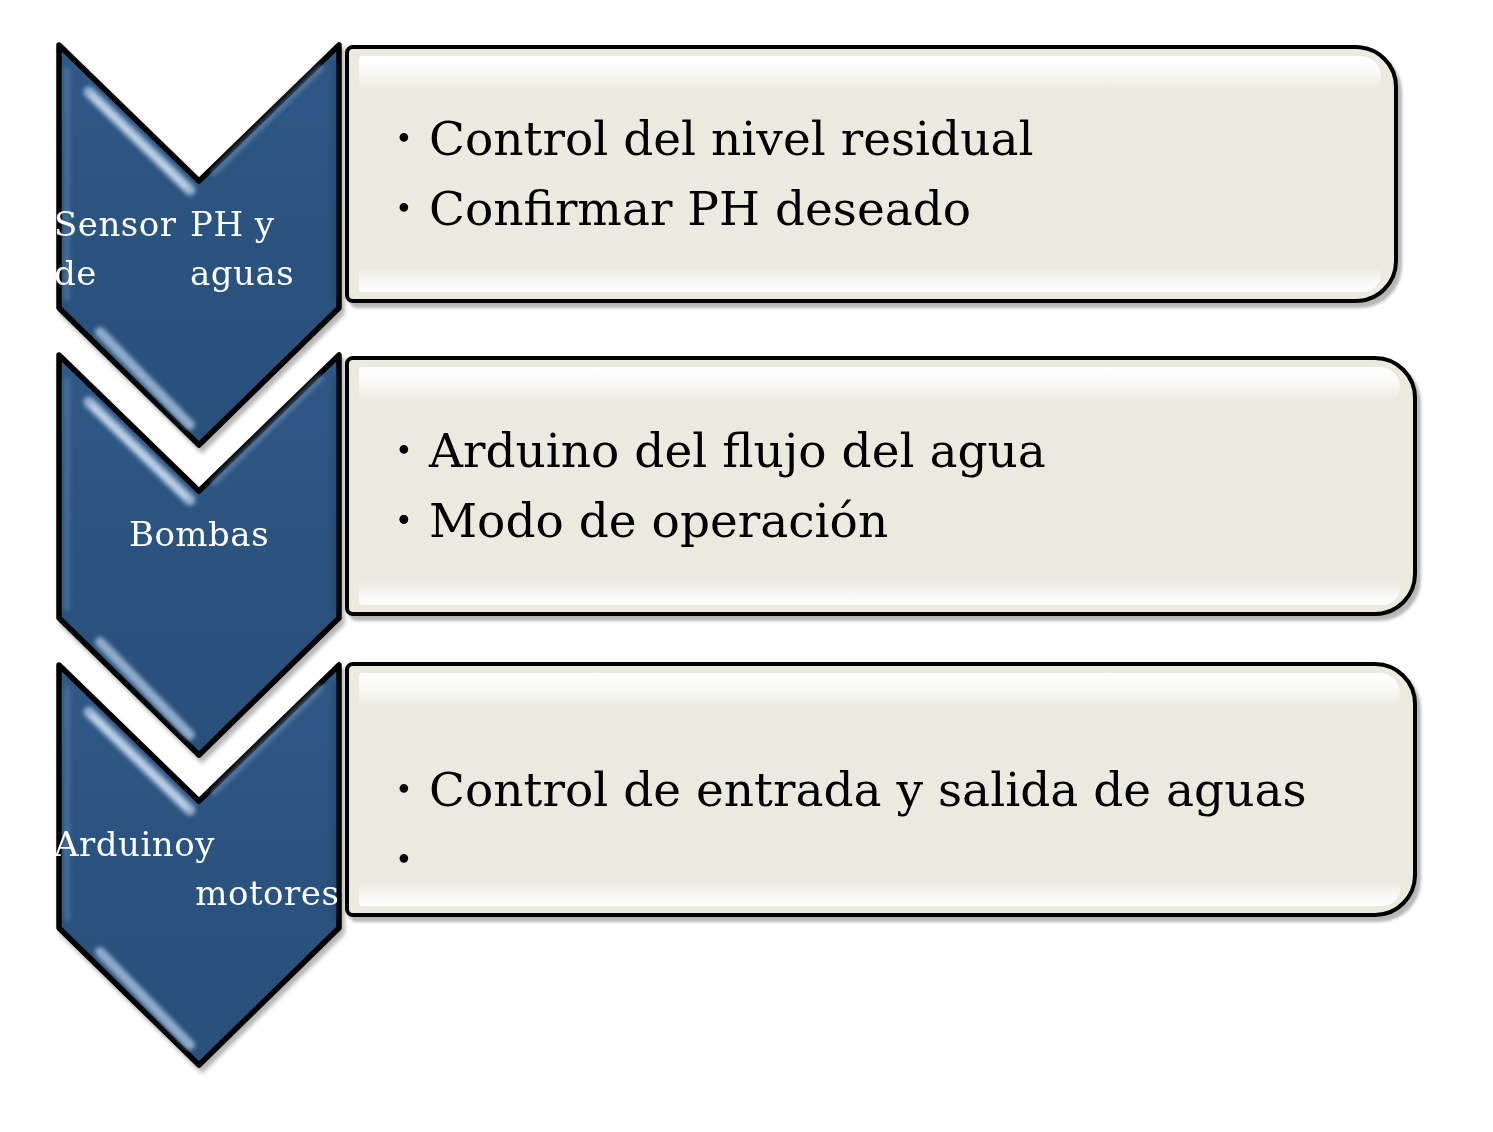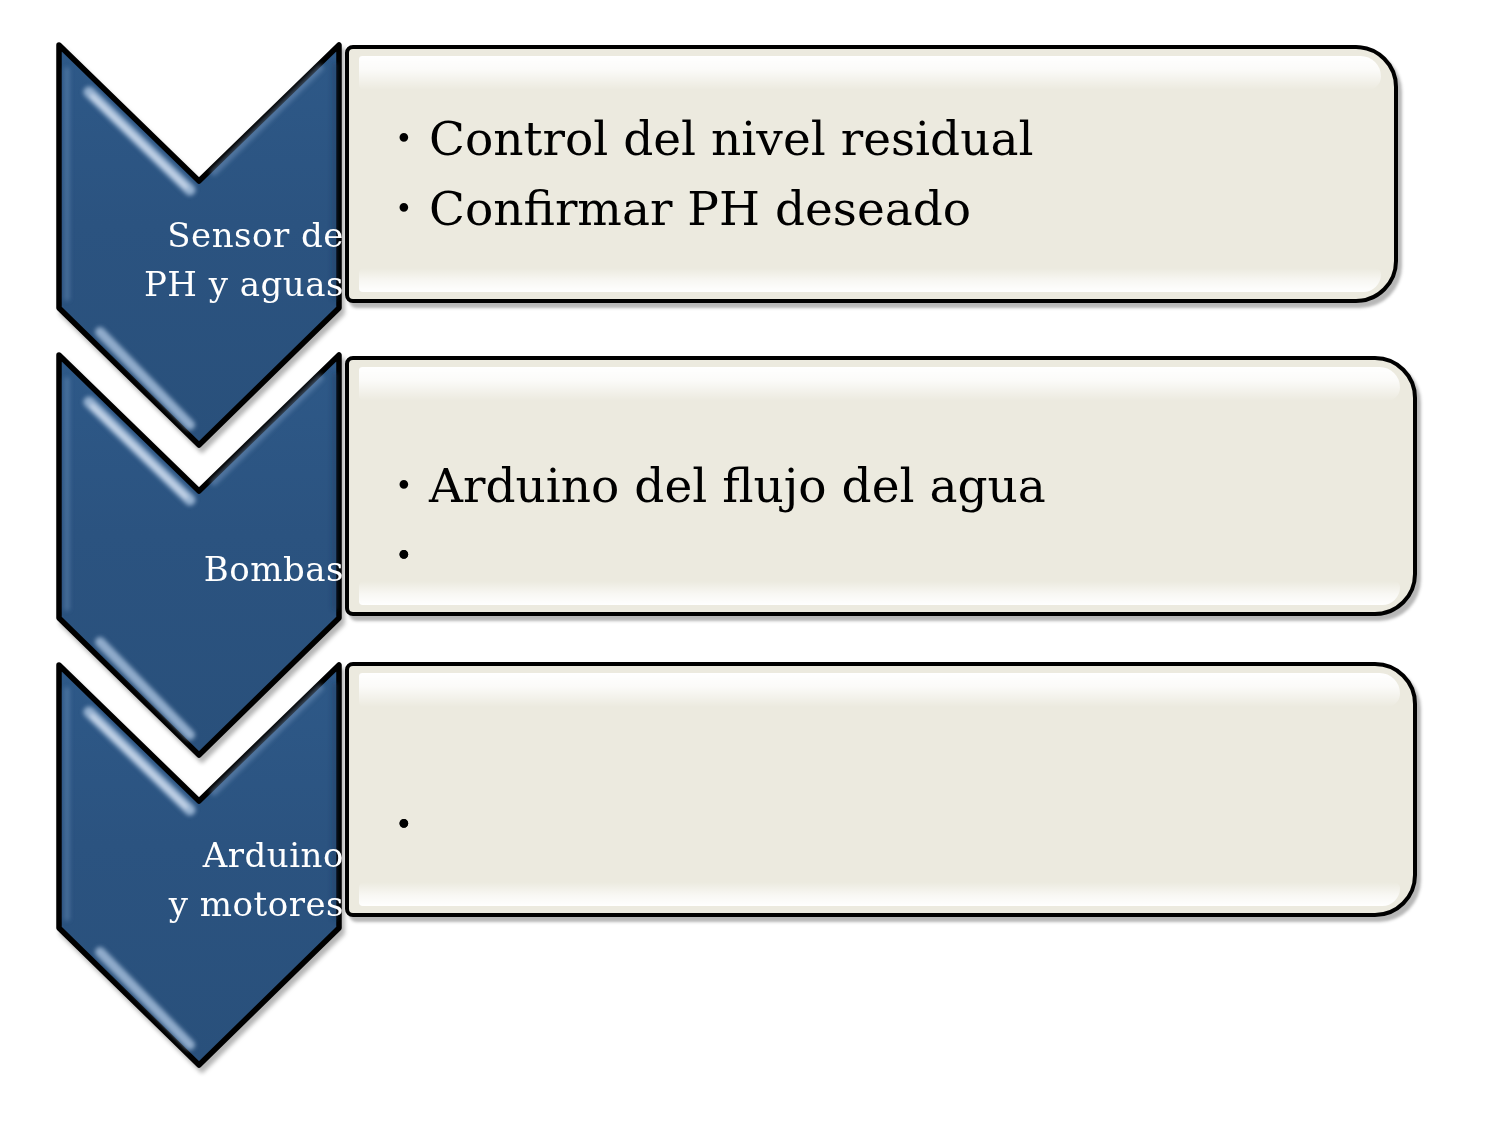--- a/index.html
+++ b/index.html
@@ -27,23 +27,23 @@
     display: block;
     filter: drop-shadow(3px 5px 2px rgba(90,90,90,0.45));
   }
   .chev-label {
     position: absolute;
     left: 0;
     top: 160px;
     width: 100%;
     height: 120px;
     display: flex;
-    flex-direction: column;
+    flex-direction: row;
     justify-content: center;
-    text-align: right;
+    text-align: left;
     color: #ffffff;
     font-size: 34px;
     line-height: 1.45;
     letter-spacing: 0.5px;
     pointer-events: none;
   }
   .chev-pos-1 { top: 40px; }
   .chev-pos-2 { top: 350px; }
   .chev-pos-3 { top: 660px; }
 
@@ -175,20 +175,21 @@
     <ul class="bullet-list">
       <li class="bullet-item">
         <span class="bullet-dot">•</span>
         <span>Arduino del flujo del agua</span>
       </li>
       <li class="bullet-item">
         <span class="bullet-dot">•</span>
       </li>
       <li class="bullet-item">
         <span class="bullet-dot">•</span>
+        <span>Modo de operación</span>
       </li>
     </ul>
   </div>
 
   <div class="chevron chev-pos-3">
     <svg viewBox="0 0 290 410" width="290" height="410">
       <polygon points="5,5 145,141 285,5 285,268 145,405 5,268" fill="url(#chevFill)" stroke="#000000" stroke-width="5.5" stroke-linejoin="round"></polygon>
       <g filter="url(#chevBlur)" fill="none" stroke-linecap="round">
         <line x1="35" y1="52" x2="136" y2="150" stroke="#A9C2DE" stroke-width="11" opacity="0.85"></line>
         <line x1="38" y1="56" x2="132" y2="147" stroke="#D8E4F2" stroke-width="4" opacity="0.8"></line>
@@ -203,20 +204,21 @@
       <div>y motores</div>
     </div>
   </div>
 
   <div class="box box-pos-3">
     <div class="gloss-top"></div>
     <div class="gloss-bottom"></div>
     <ul class="bullet-list">
       <li class="bullet-item">
         <span class="bullet-dot">•</span>
+        <span>Control de entrada y salida de aguas</span>
       </li>
       <li class="bullet-item">
         <span class="bullet-dot">•</span>
       </li>
     </ul>
   </div>
 
 </div>
 
 </body></html>

